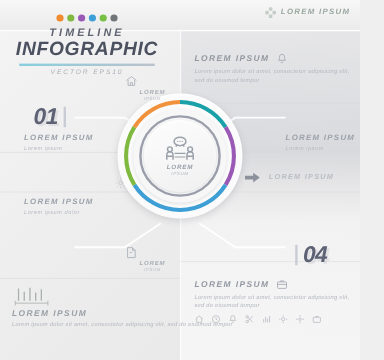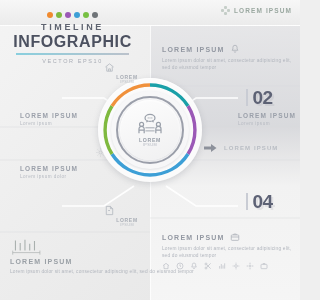--- a/index.html
+++ b/index.html
@@ -6,20 +6,21 @@
   html,body { width:300px; height:300px; overflow:hidden; }
   body {
     font-family:"Liberation Sans", sans-serif;
     background:#efefef;
     position:relative;
   }
   #canvas {
     position:absolute; inset:0;
     width:300px; height:300px;
     background:linear-gradient(135deg,#f4f4f4 0%,#ededed 45%,#e6e6e6 100%);
+    font-style:italic;
   }
 
   
   .right-panel {
     position:absolute; left:150px; top:0; width:150px; height:300px;
     background:linear-gradient(180deg,
         rgba(232,232,234,.75) 0%,
         rgba(214,215,219,.85) 42%,
         rgba(226,226,228,.8) 50%,
         rgba(243,243,243,.9) 62%,
@@ -219,36 +220,36 @@
       <i style="background: rgb(61, 159, 214);"></i>
         <i style="background: rgb(119, 192, 67);"></i>
         <i style="background: rgb(111, 116, 120);"></i>
     </div>
     <div class="t-timeline">TIMELINE</div>
     <div class="t-info">INFOGRAPHIC</div>
     <div class="rule"></div>
     <div class="t-vector">VECTOR  EPS10</div>
   </div>
 
+  <div class="num left" style="left:28px; top:88px;">
+    <div class="digits">01</div>
+    <div class="tick"></div>
+  </div>
   <div class="num-cap" style="left:20px; top:112px;">
     <div class="h">LOREM IPSUM</div>
     <div class="s">Lorem  ipsum</div>
   </div>
 
-  <div class="num right" style="left:246px; top:88px;">
-    <div class="tick"></div>
-    <div class="digits">02</div>
-  </div>
   <div class="num-cap" style="left:238px; top:112px;">
     <div class="h">LOREM IPSUM</div>
     <div class="s">Lorem  ipsum</div>
   </div>
 
 
-  <div class="num right" style="left:246px; top:192px;">
+  <div class="num right" style="left:246px; top:203px;">
     <div class="tick"></div>
     <div class="digits">04</div>
   </div>
 
   <div class="num-cap" style="left:20px; top:165px;">
     <div class="h">LOREM IPSUM</div>
     <div class="s">Lorem ipsum dolor</div>
   </div>
 
   <span style="position:absolute;left:96px;top:148px;opacity:.45">

